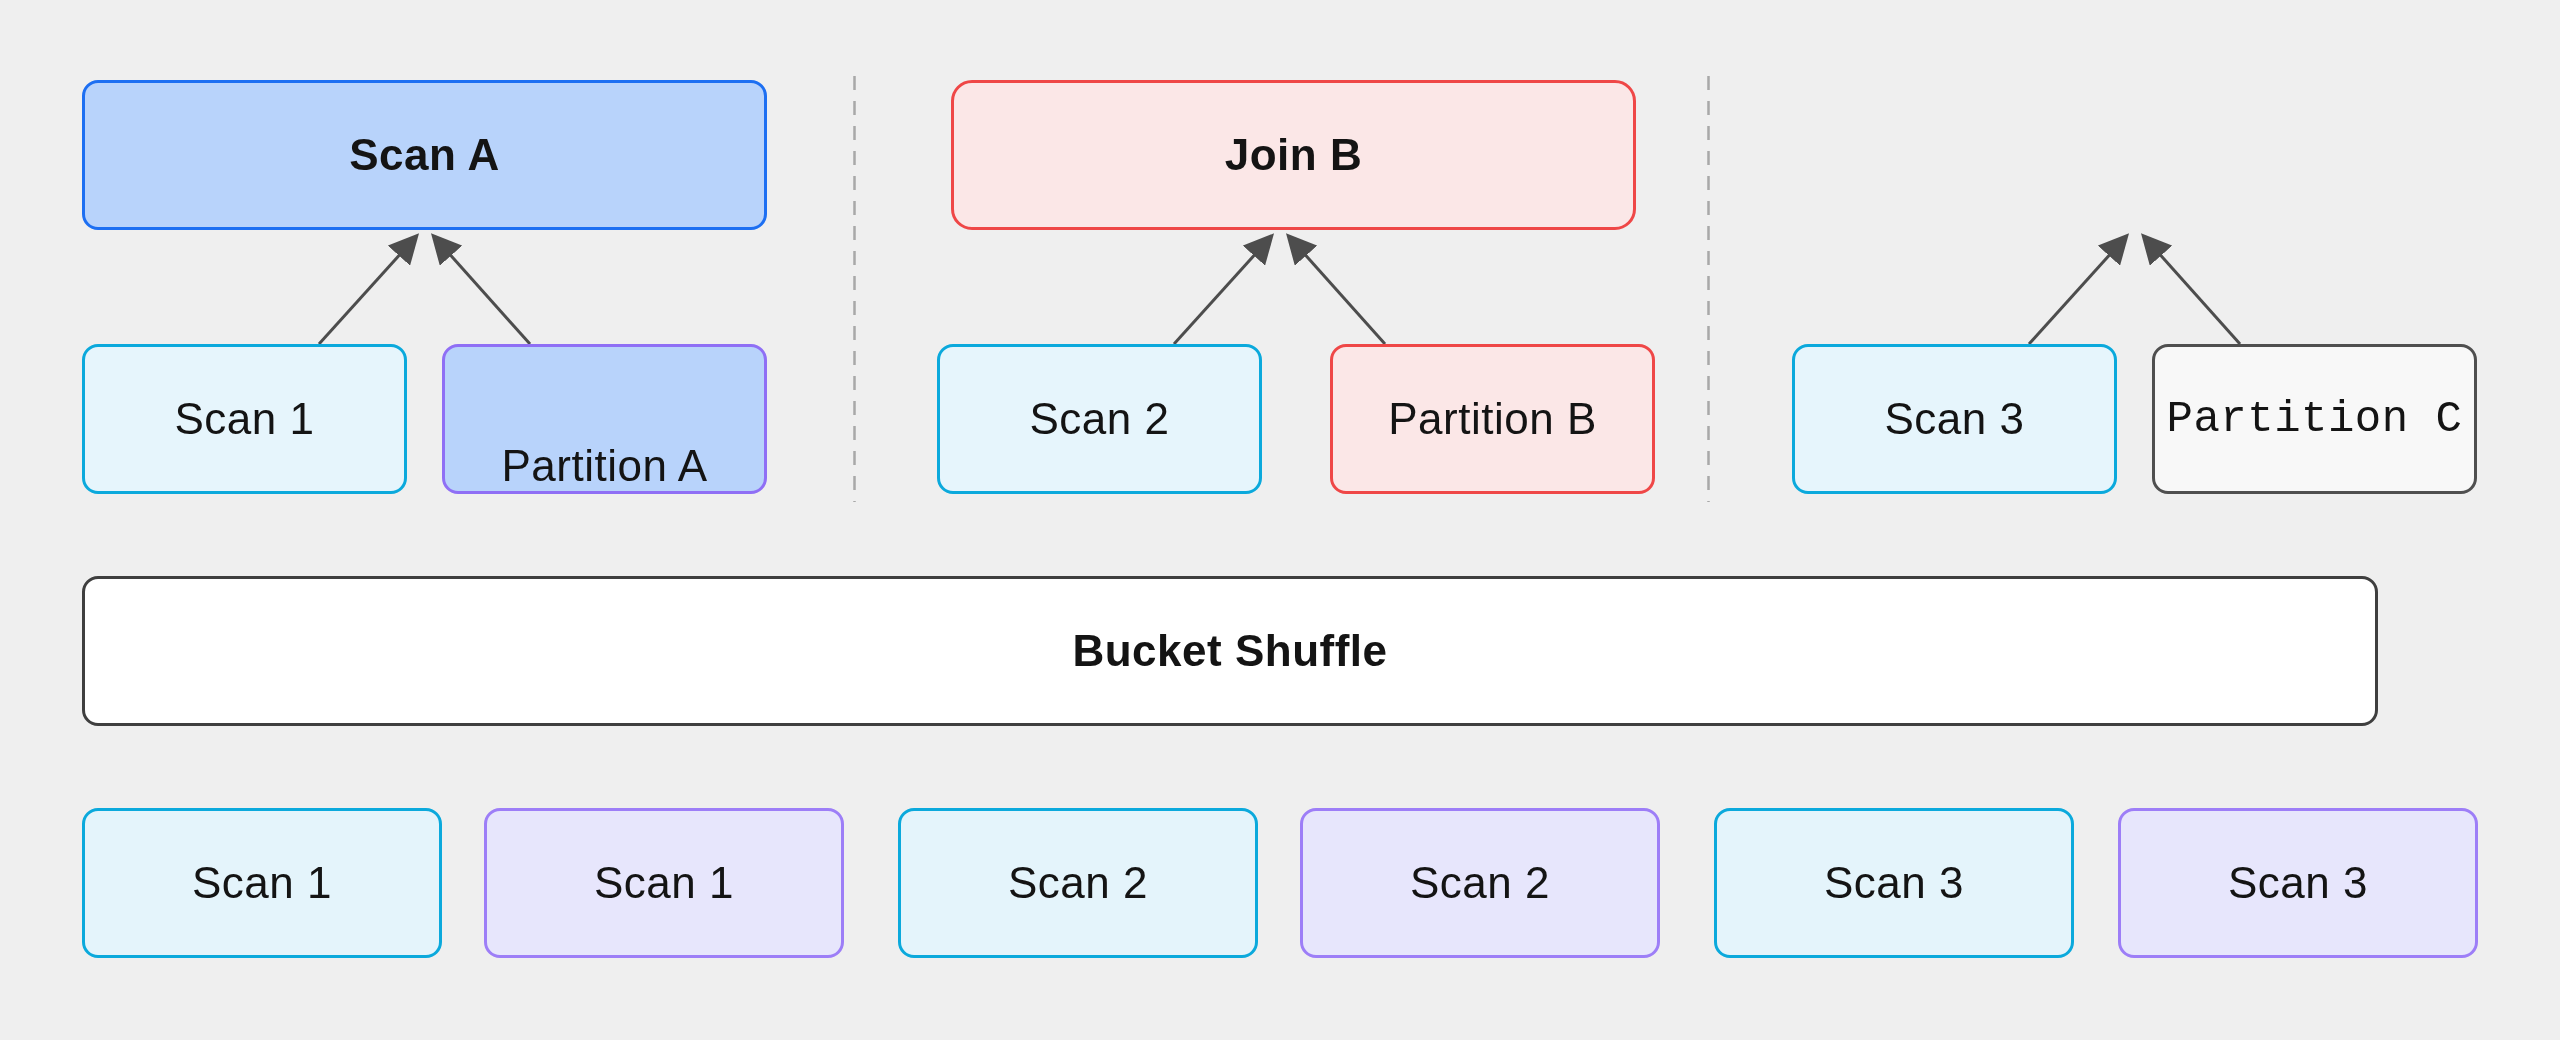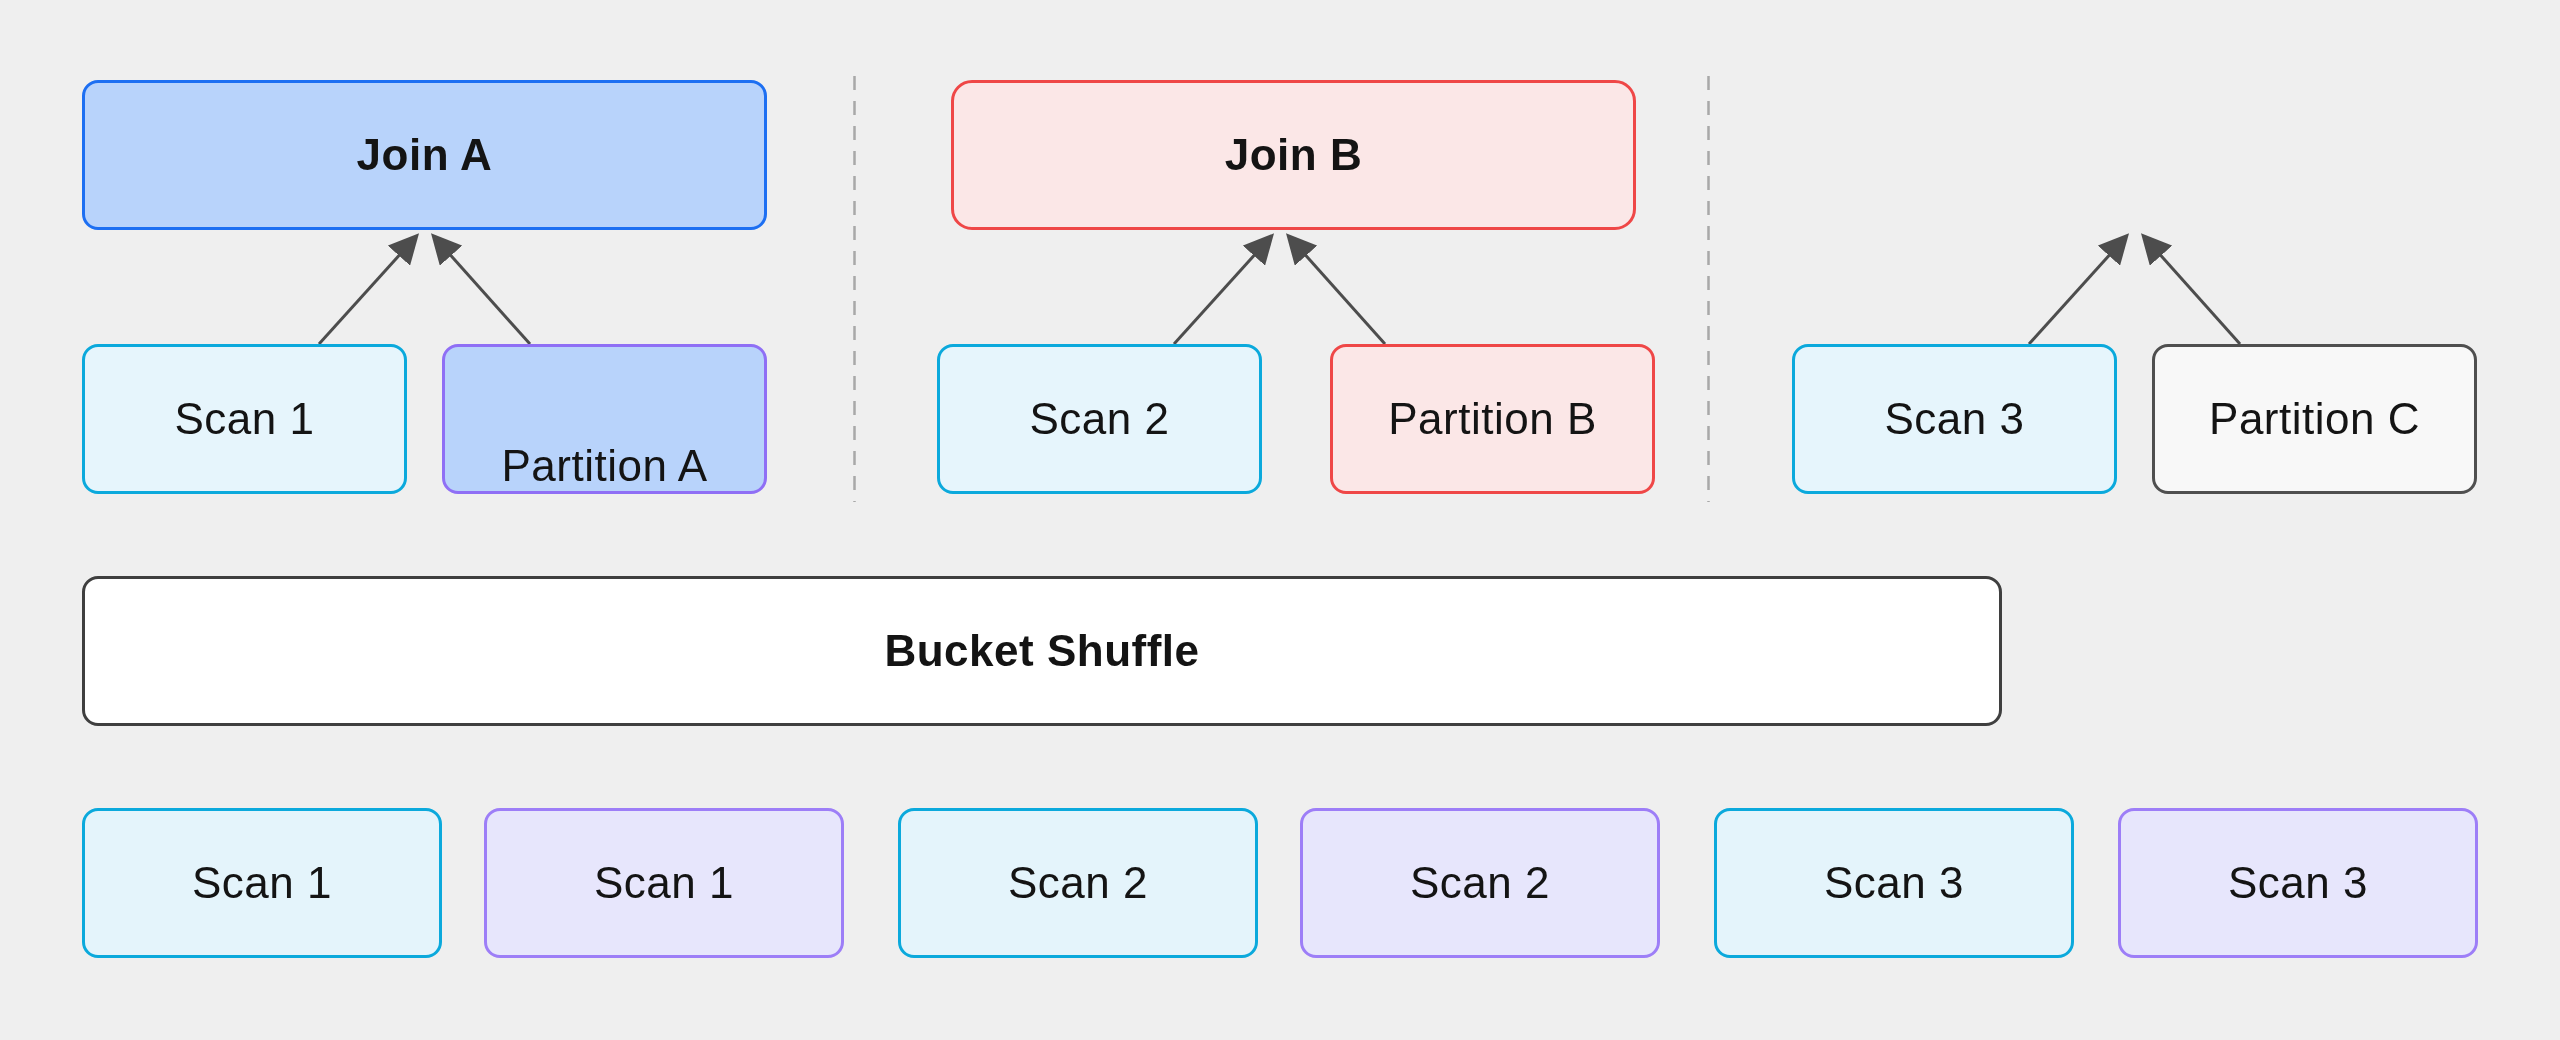--- a/index.html
+++ b/index.html
@@ -47,23 +47,23 @@
   .join.a { left: 82px; }
   .join.b { left: 951px; border-radius: 21px; }
   .join.c { left: 1792px; }
   
   .src { top: 344px; width: 325px; }
   .src.scan1 { left: 82px; }
   .src.parta { left: 442px; align-items: flex-end; }
   .src.scan2 { left: 937px; }
   .src.partb { left: 1297px; margin-left: 33px; }
   .src.scan3 { left: 1792px; }
-  .src.partc { left: 2152px; }
+  .src.partc { left: 2152px; font-family: Liberation Mono, monospace; }
   
-  .shuffle { top: 576px; left: 82px; width: 1920px; }
+  .shuffle { top: 576px; left: 82px; width: 2296px; }
   
   .bot { top: 808px; width: 360px; }
   .bot.p0 { left: 82px; }
   .bot.p1 { left: 484px; }
   .bot.p2 { left: 898px; }
   .bot.p3 { left: 1300px; }
   .bot.p4 { left: 1714px; }
   .bot.p5 { left: 2118px; }
 </style>
 </head>
@@ -85,21 +85,21 @@
     <line class="flow" x1="530" y1="344" x2="437" y2="240" marker-end="url(#ah)"></line>
 
     <line class="flow" x1="1174" y1="344" x2="1268" y2="240" marker-end="url(#ah)"></line>
     <line class="flow" x1="1385" y1="344" x2="1292" y2="240" marker-end="url(#ah)"></line>
 
     <line class="flow" x1="2029" y1="344" x2="2123" y2="240" marker-end="url(#ah)"></line>
     <line class="flow" x1="2240" y1="344" x2="2147" y2="240" marker-end="url(#ah)"></line>
   </svg>
 
   <div class="box strong join a" style="--fill: #b8d3fb; --bd: #1d6ff2;">
-    <span>Join A</span>
+    <span>Scan A</span>
   </div>
   <div class="box strong join b" style="--fill: #fbe7e7; --bd: #ef4747;">
     <span>Join B</span>
   </div>
 
   <div class="box src scan1" style="--fill: #e6f5fc; --bd: #0ba9dc;">
     <span>Scan 1</span>
   </div>
   <div class="box src parta" style="--fill: #b8d3fb; --bd: #8f6ff5;">
     <span>Partition A</span>

